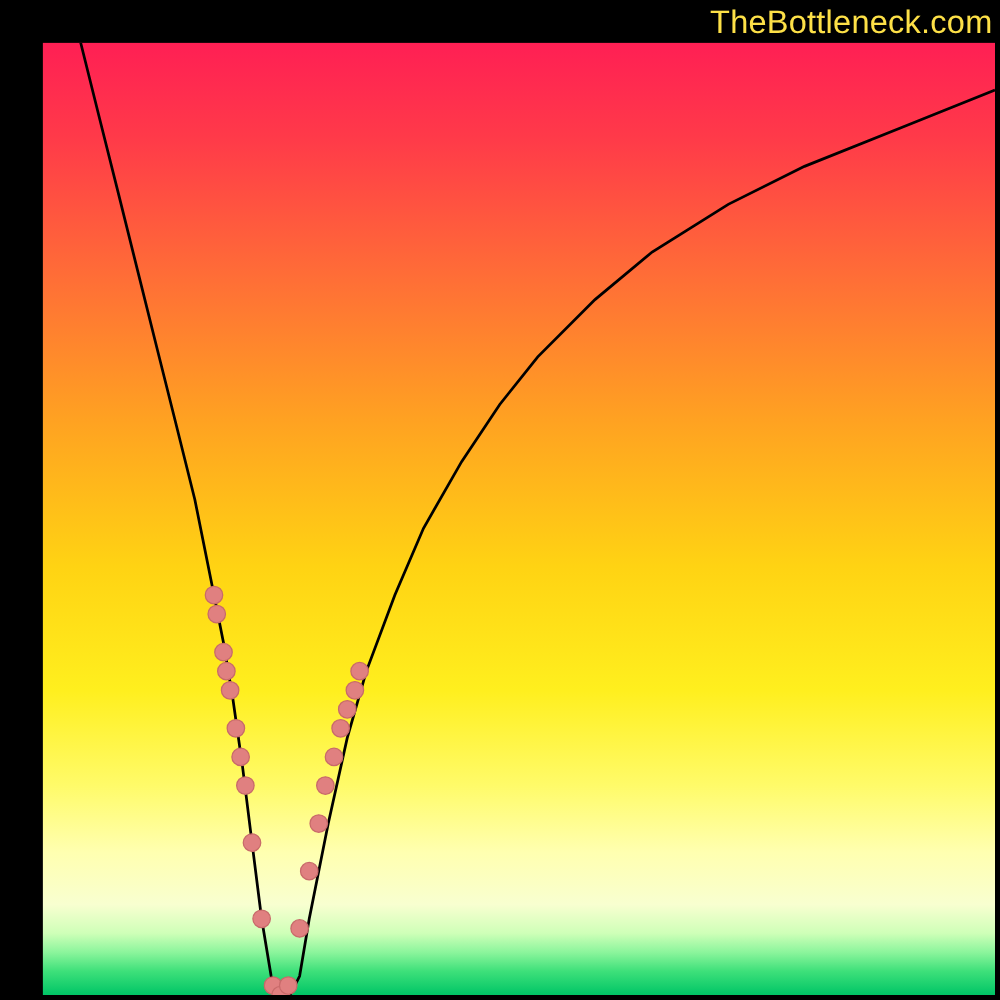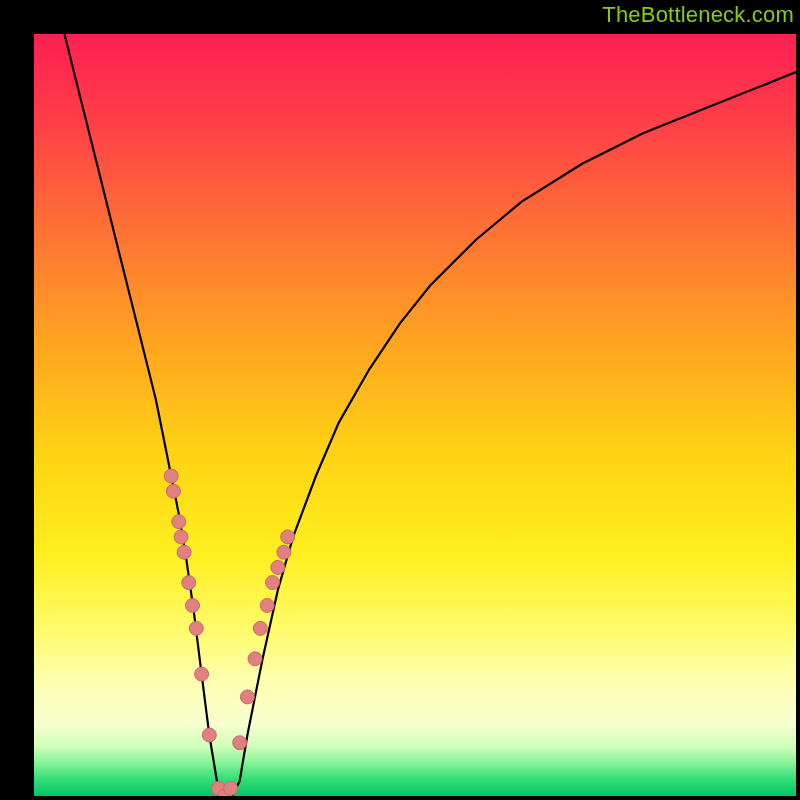--- a/index.html
+++ b/index.html
@@ -22,22 +22,22 @@
     left: 34px;
     top: 34px;
     width: 762px;
     height: 762px;
     overflow: hidden;
   }
   .watermark {
     position: absolute;
     top: 2px;
     right: 6px;
-    color: #84cc16;
-    font-size: 22px;
+    color: #fde047;
+    font-size: 26px;
     letter-spacing: 0.2px;
     font-weight: 400;
     user-select: none;
   }
   svg { display: block; }
 </style>
 </head>
 <body>
 
 <div class="frame">

